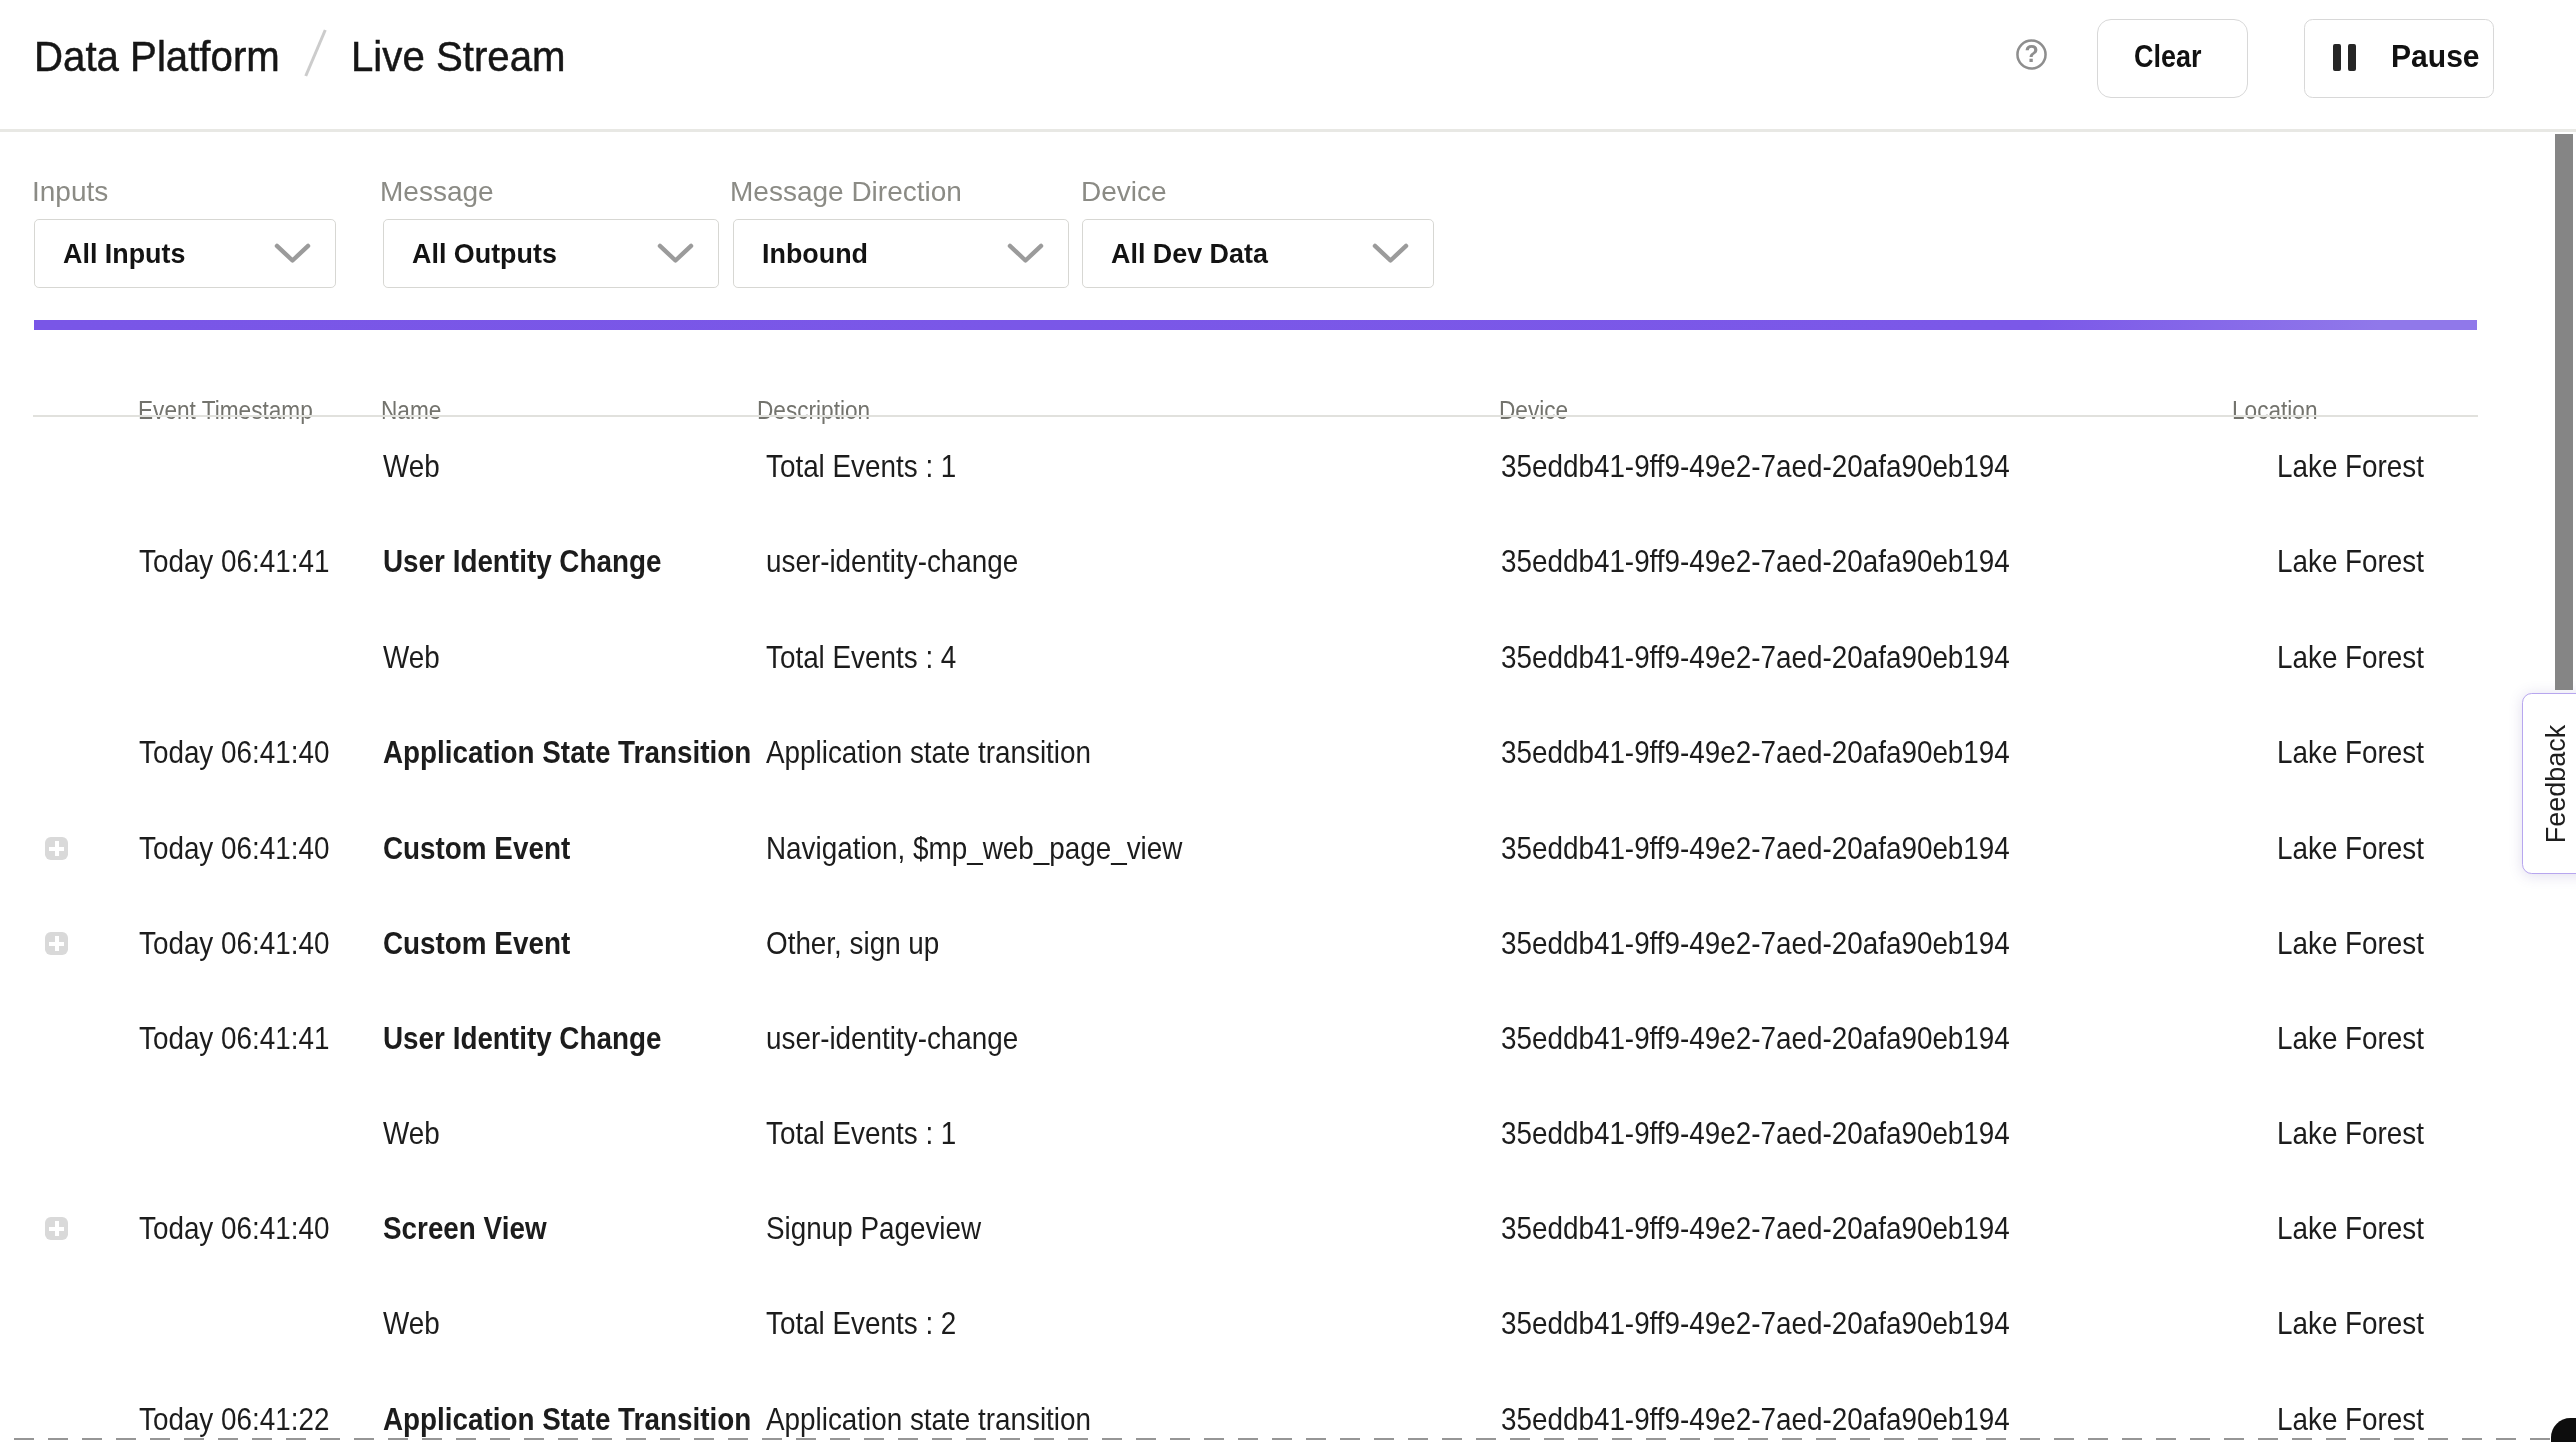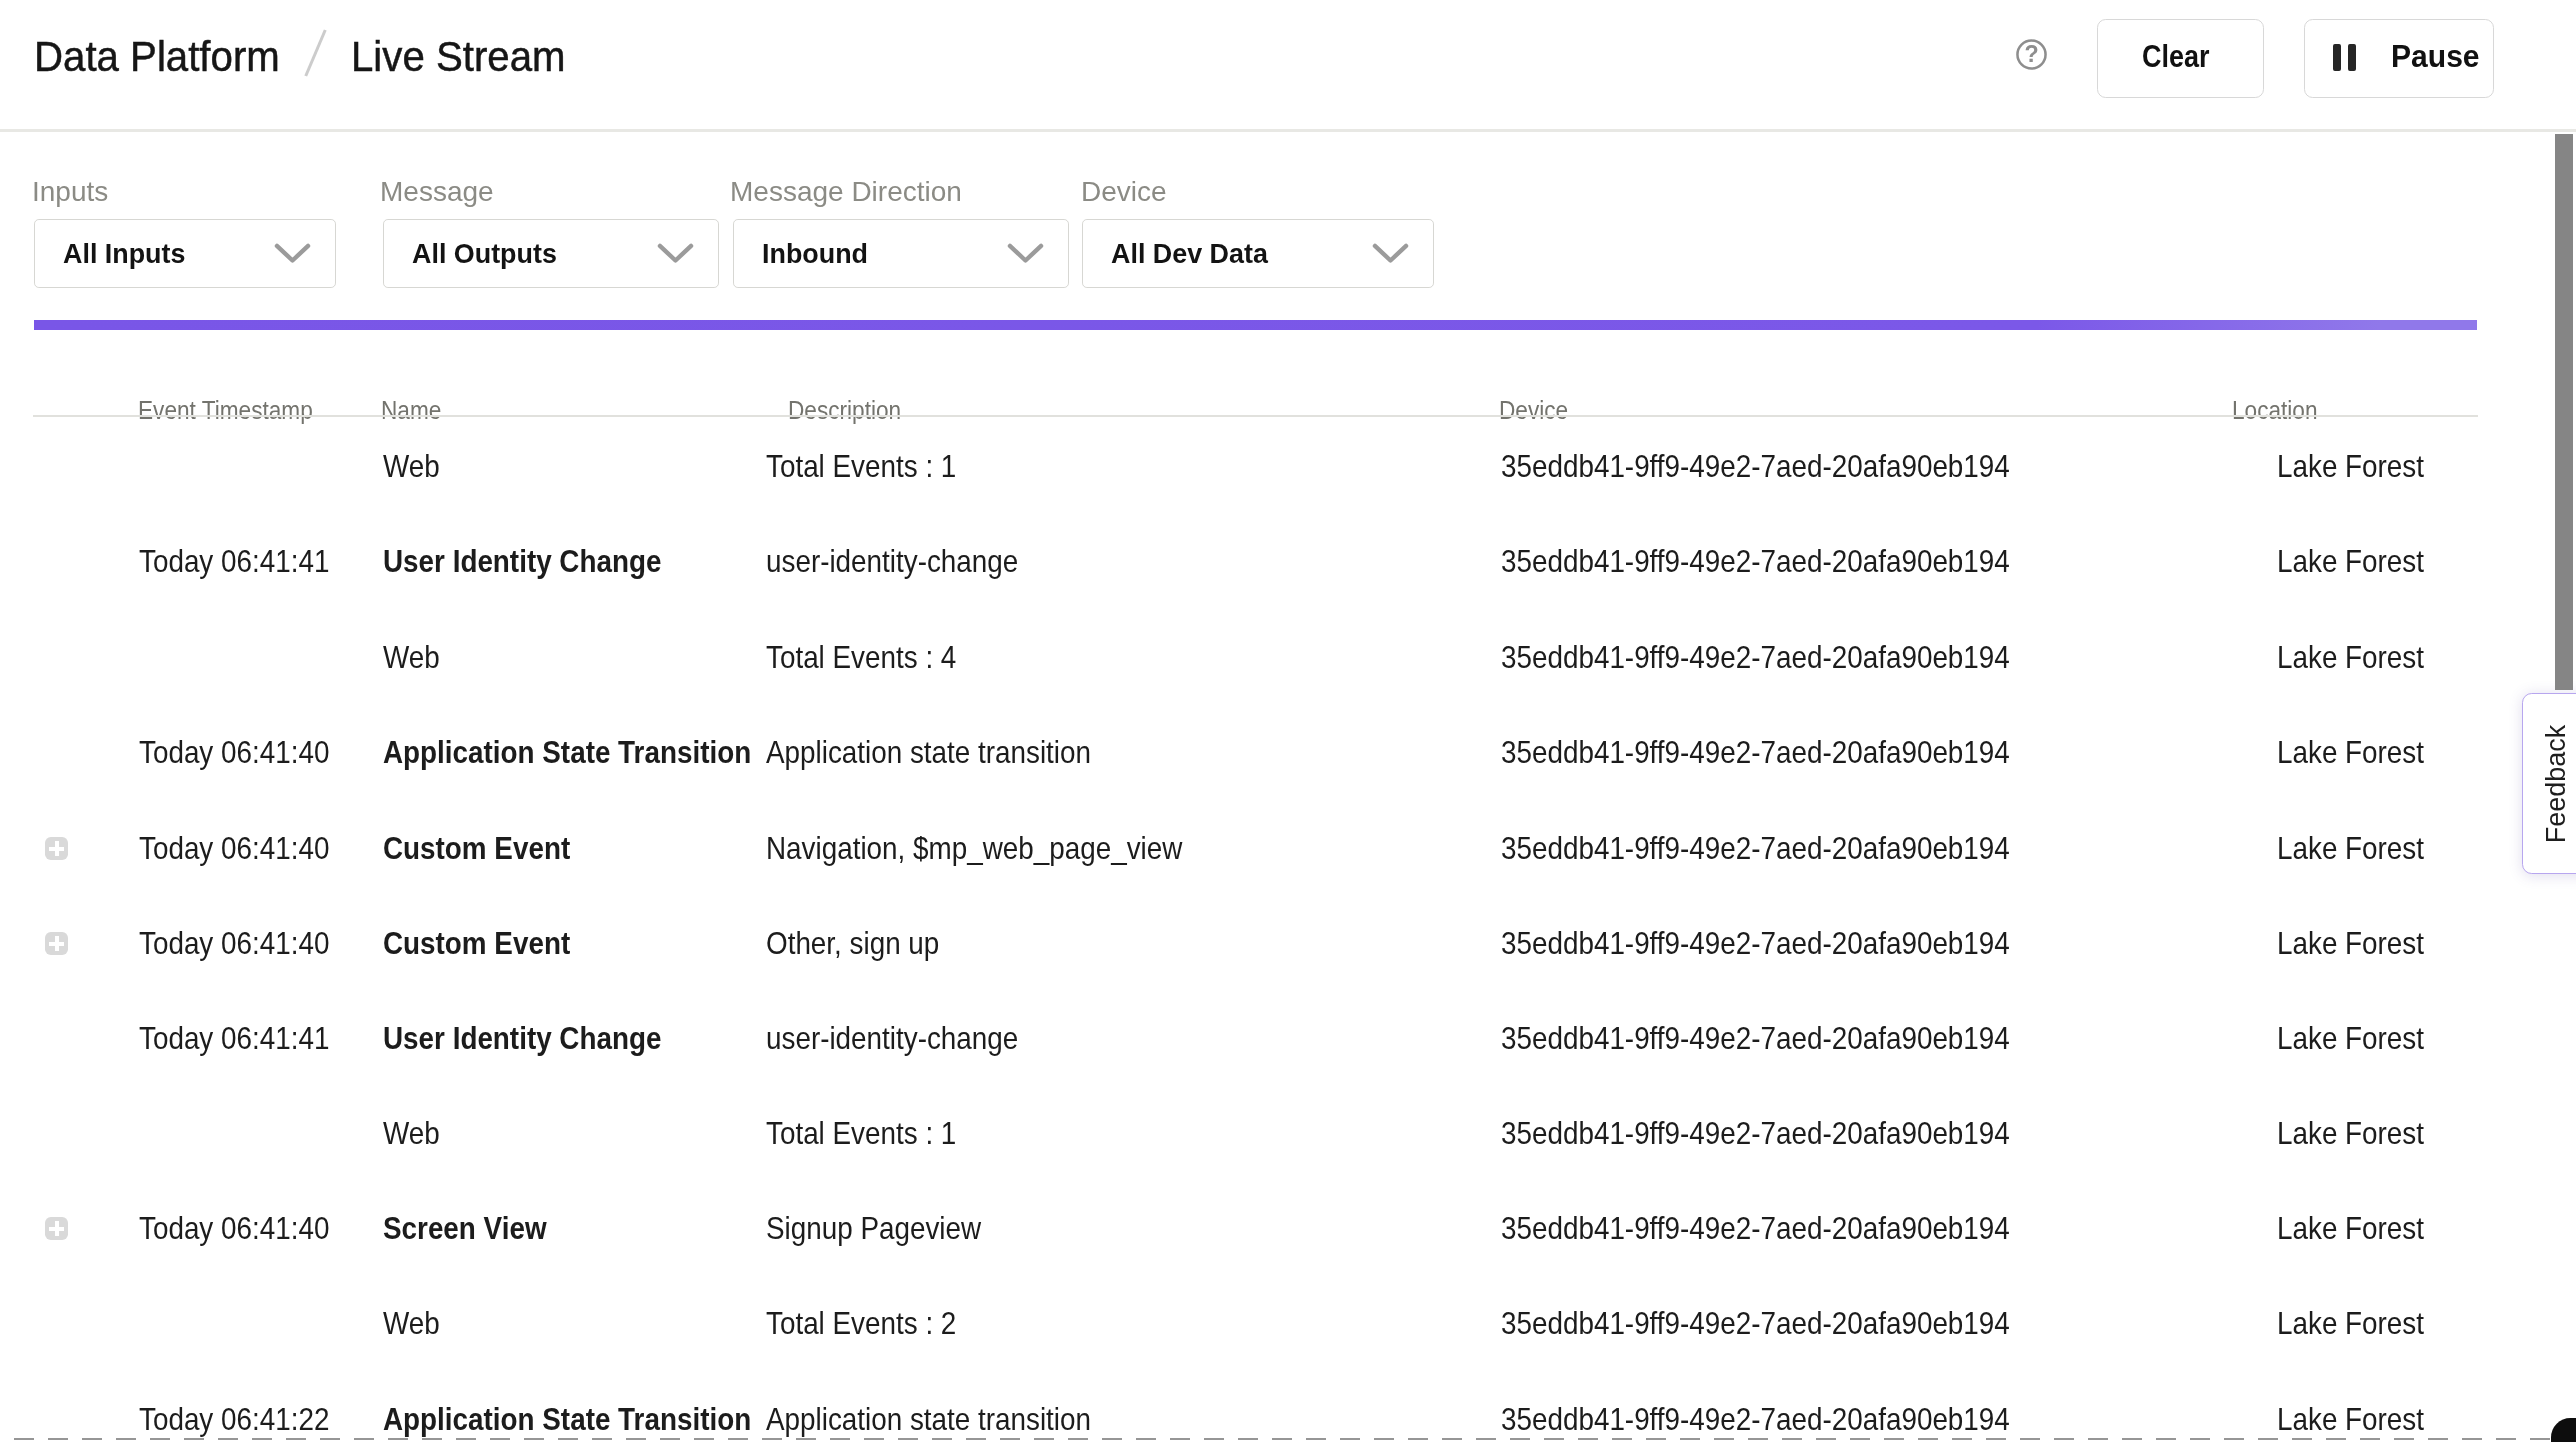--- a/index.html
+++ b/index.html
@@ -15,21 +15,21 @@
   
   #title { left:34px; top:33px; font-size:43px; line-height:46px; color:#161616; -webkit-text-stroke:0.5px #161616; }
   #slash { left:314px; top:28px; width:2.9px; height:50px; background:#cccccc;
     transform:rotate(23deg); transform-origin:50% 50%; }
   #live { left:351px; top:33px; font-size:43px; line-height:46px; color:#161616; -webkit-text-stroke:0.5px #161616; }
   #helpicon { left:2016px; top:39px; }
   .btn { top:19.4px; height:79px; background:#fff; border:1.9px solid #d8d8d8; border-radius:8.7px;
     display:flex; align-items:center; justify-content:center;
     font-size:31px; font-weight:bold; color:#111; }
   .btn .sx { position:relative; top:-1.9px; }
-  #btn-clear { left:2097px; width:167px; }
+  #btn-clear { left:2097px; width:151px;border-radius:14px; }
   #btn-pause { left:2304px; width:190px; padding-left:17.5px; }
   .pbar { display:inline-block; position:relative; top:-1.9px; width:7.8px; height:27px; background:#262626; border-radius:1.9px; }
   #hdr-line { left:0; top:129px; width:2576px; height:2.9px; background:#e8e8e4; }
 
   
   .flabel { top:176px; font-size:28px; line-height:32px; color:#8b8b85; }
   .sel { top:219px; height:69px; border:1.9px solid #d7d7d3; border-radius:4.9px; background:#fff; }
   .selval { position:absolute; left:28px; top:1px; height:65px; line-height:65px;
     font-size:28px; font-weight:bold; color:#131313; }
   .chev { position:absolute; right:24px; top:23px; }
@@ -120,21 +120,21 @@
     <span class="selval"><span class="sxv">All Dev Data</span></span>
     <svg class="chev" width="37" height="21.4" viewBox="0 0 38 22">
       <polyline points="3,3 19,18 35,3" fill="none" stroke="#9b9b9b" stroke-width="4.5" stroke-linecap="round" stroke-linejoin="round"></polyline>
     </svg>
   </div>
 
   <div class="abs" id="pbar"></div>
 
   <div class="abs th" style="left:138px;"><span class="sx">Event Timestamp</span></div>
   <div class="abs th" style="left:381px;"><span class="sx">Name</span></div>
-  <div class="abs th" style="left:788px;"><span class="sx">Description</span></div>
+  <div class="abs th" style="left:757px;"><span class="sx">Description</span></div>
   <div class="abs th" style="left:1499px;"><span class="sx">Device</span></div>
   <div class="abs th" style="left:2232px;text-decoration:underline;"><span class="sx">Location</span></div>
   <div class="abs" id="th-line"></div>
 
   <div id="rows">
   <div class="row" style="top:419px;">
     <span class="c nm plain"><span class="sx">Web</span></span>
     <span class="c ds"><span class="sx">Total Events : 1</span></span>
     <span class="c dv"><span class="sx">35eddb41-9ff9-49e2-7aed-20afa90eb194</span></span>
     <span class="c lc"><span class="sx">Lake Forest</span></span>

